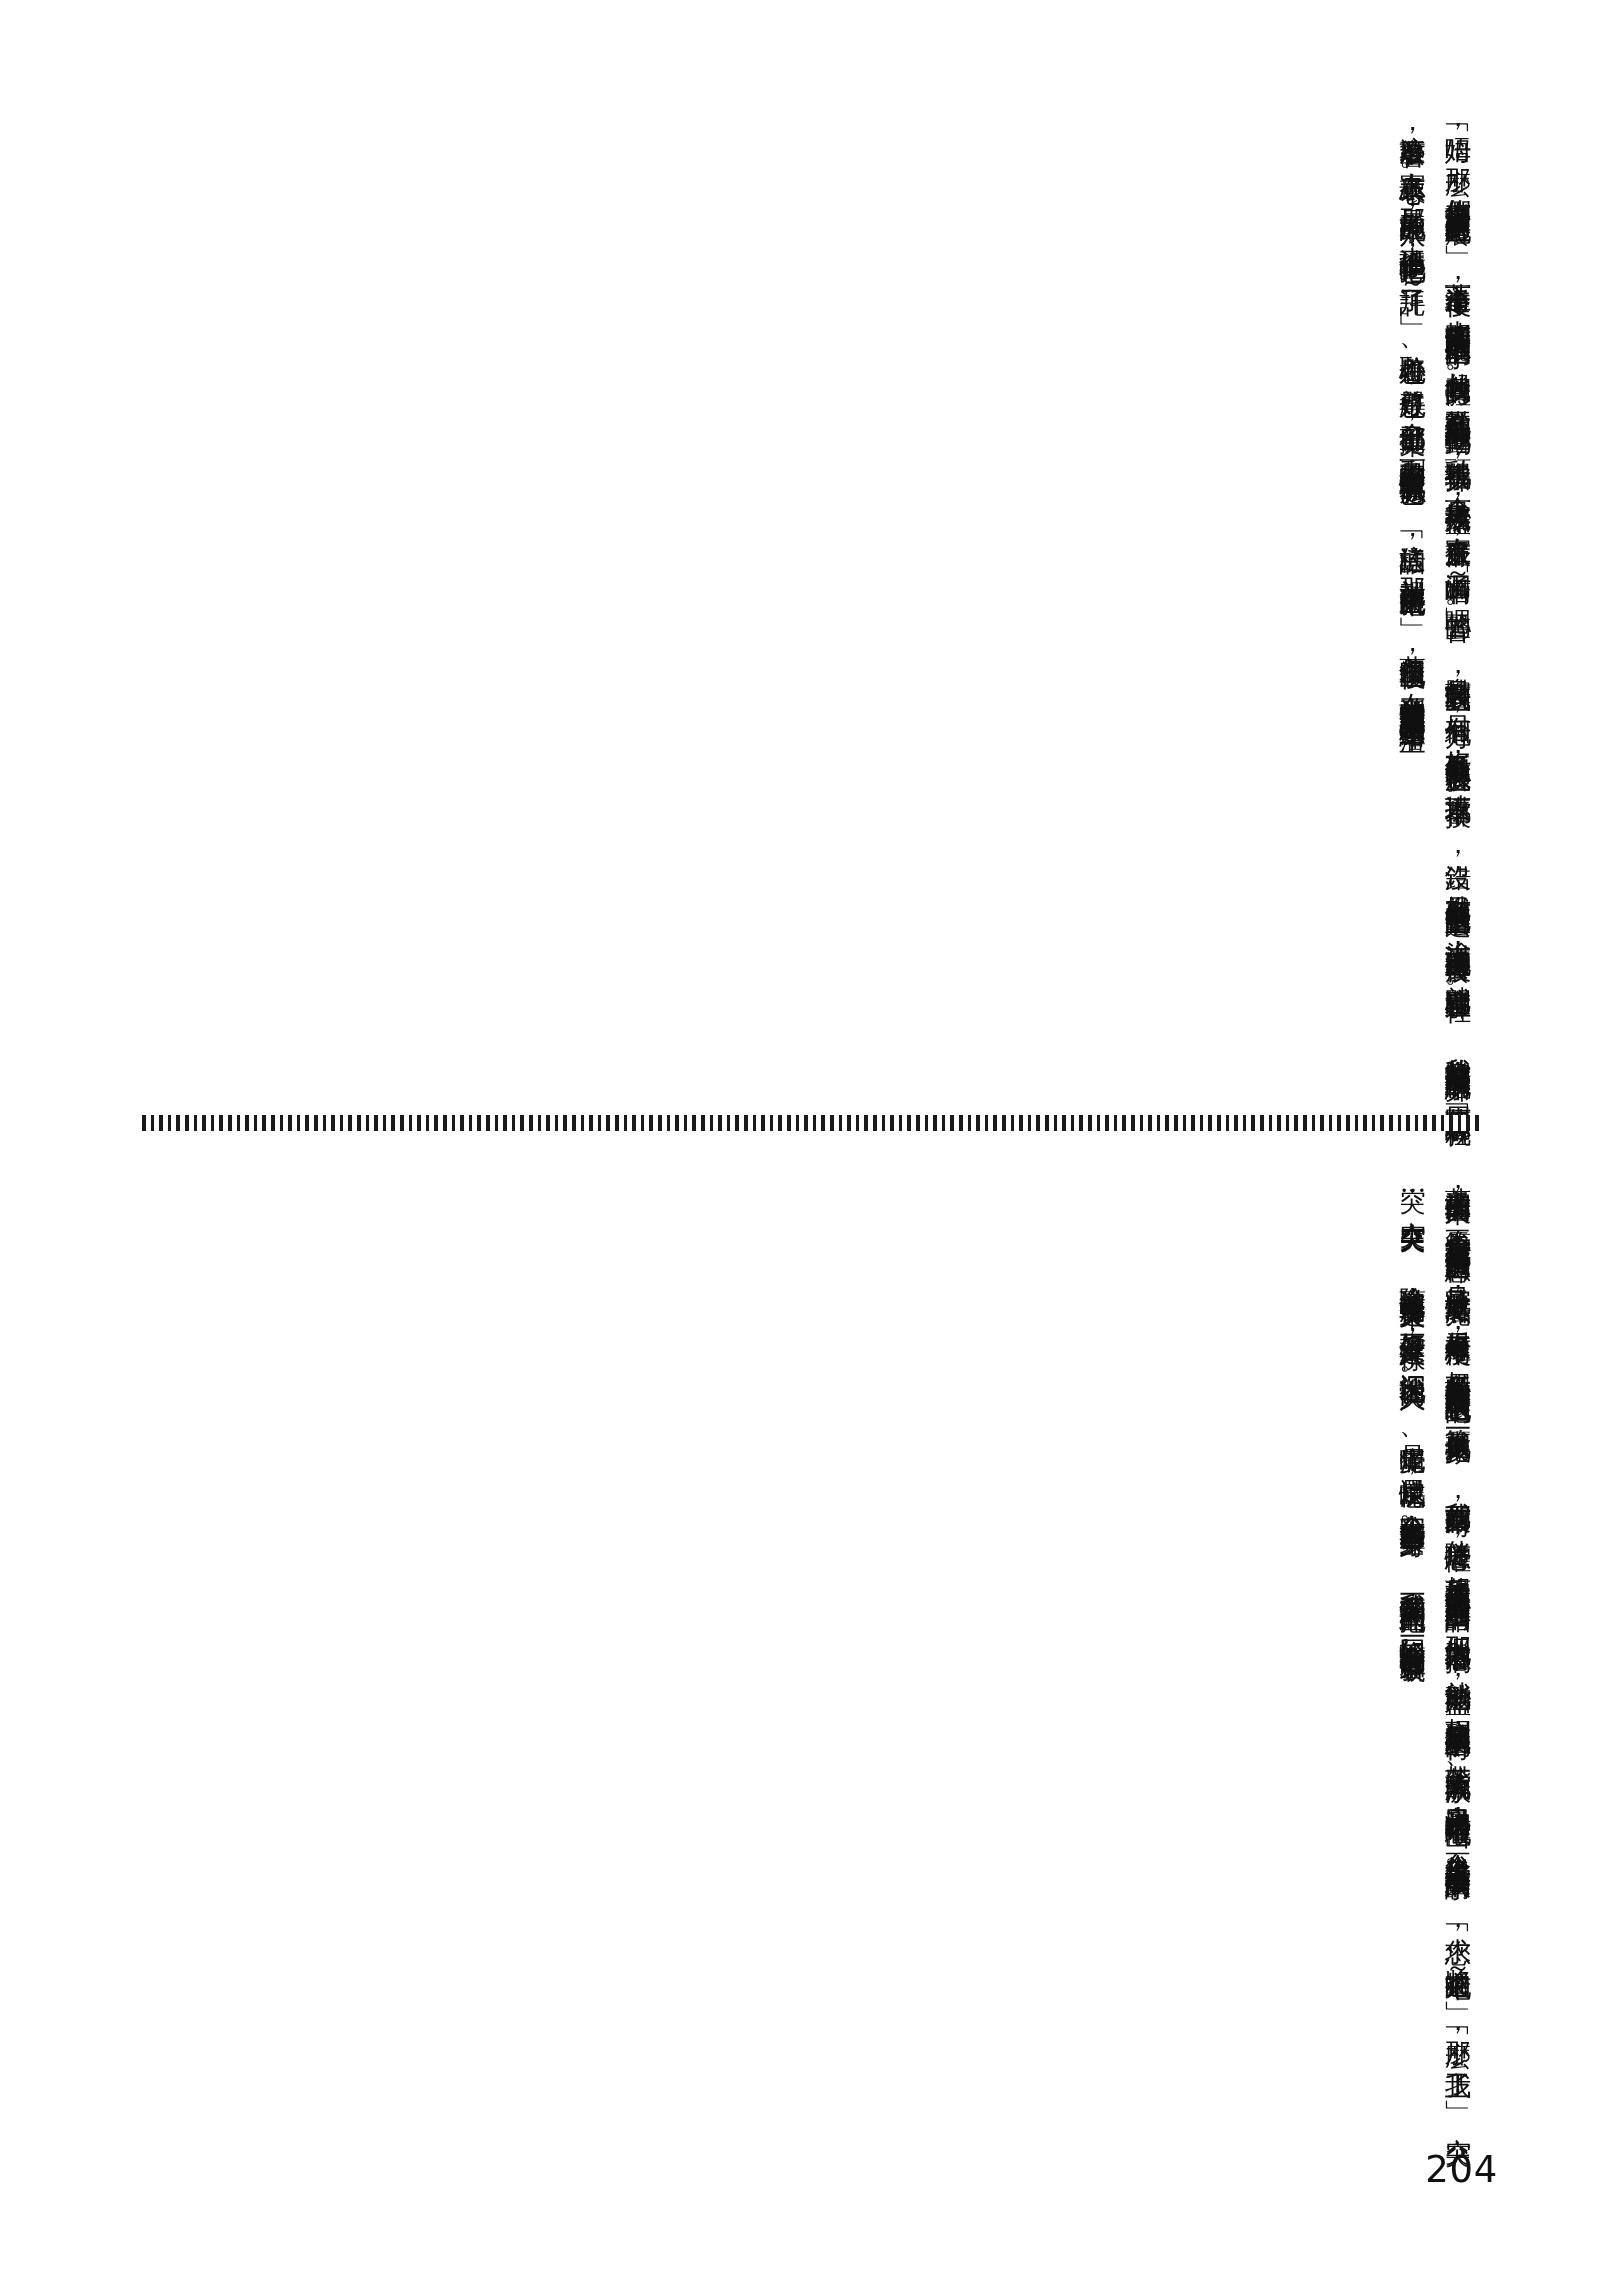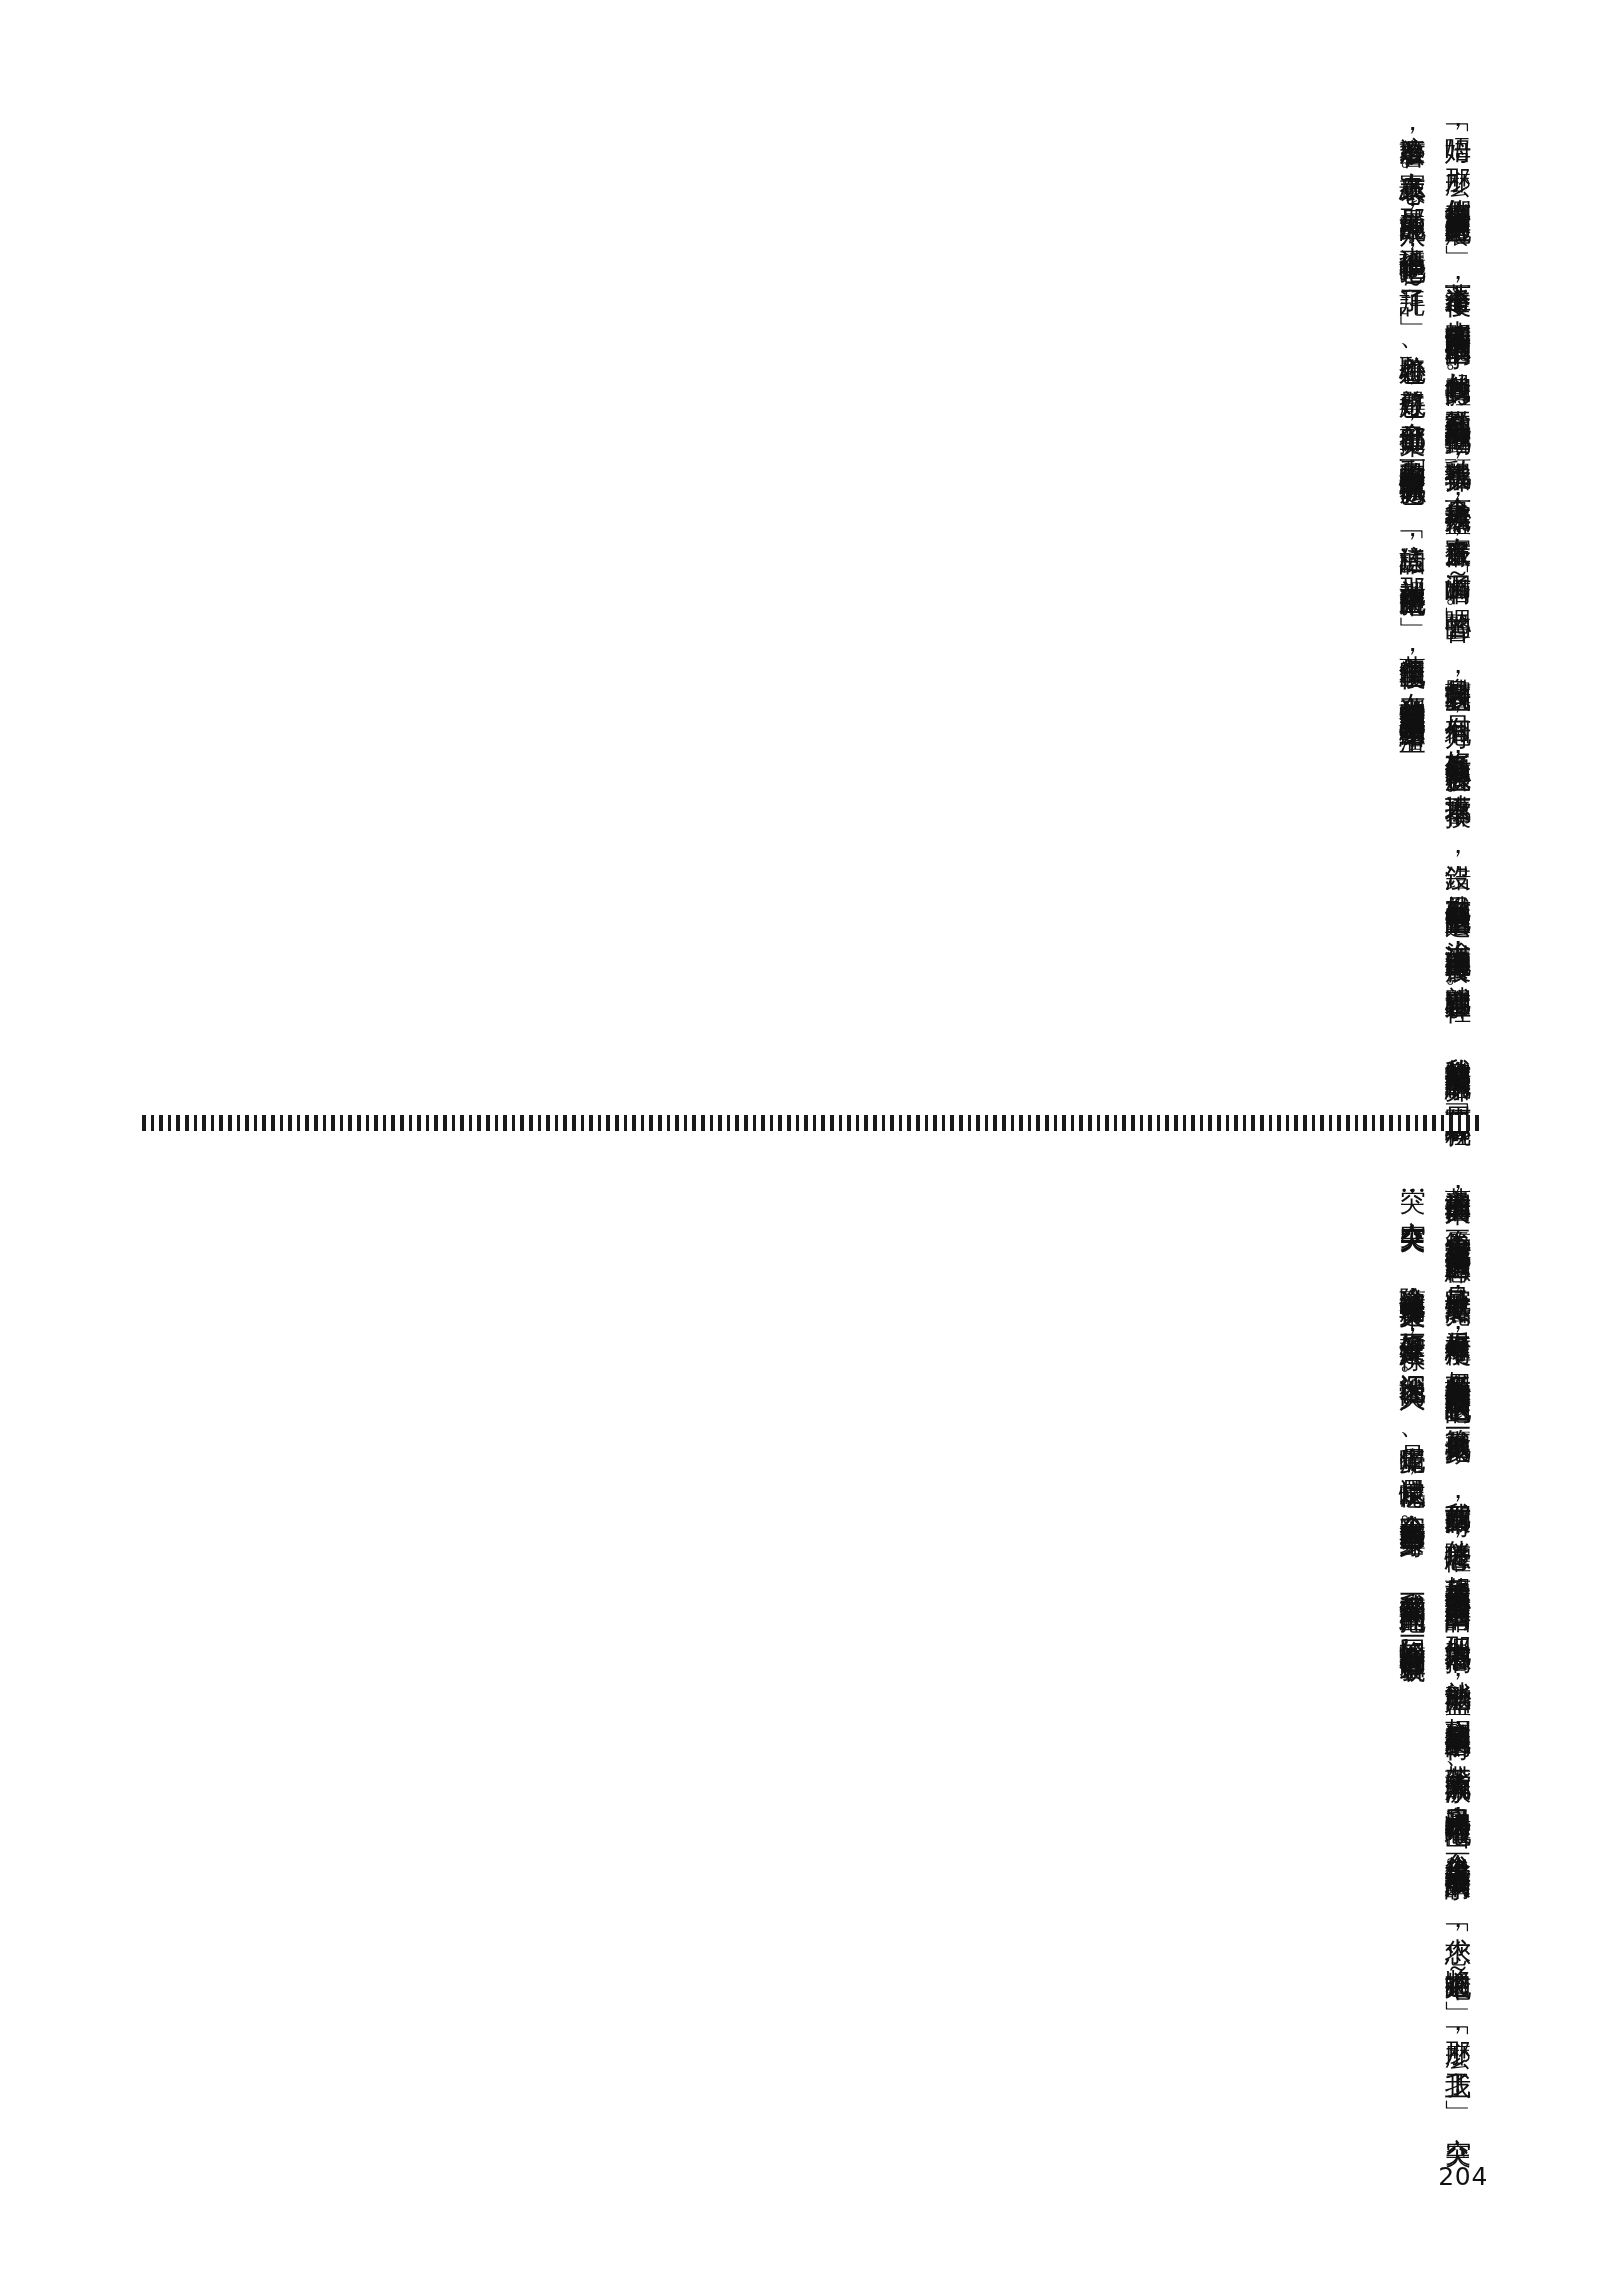--- a/index.html
+++ b/index.html
@@ -69,23 +69,23 @@
     position: absolute;
     top: 1166px;
     left: 140px;
     width: 1341px;
     height: 954px;
   }
 
   
   #page-number {
     position: absolute;
-    right: 126px;
+    right: 116px;
     bottom: 104px;
-    font-size: 25px;
+    font-size: 37px;
     font-family: "DejaVu Sans", "Liberation Sans", sans-serif;
     color: #111111;
     letter-spacing: 0.7px;
   }
 
   
   #paper-edge {
     position: absolute;
     inset: 0;
     border: 0 solid transparent;

